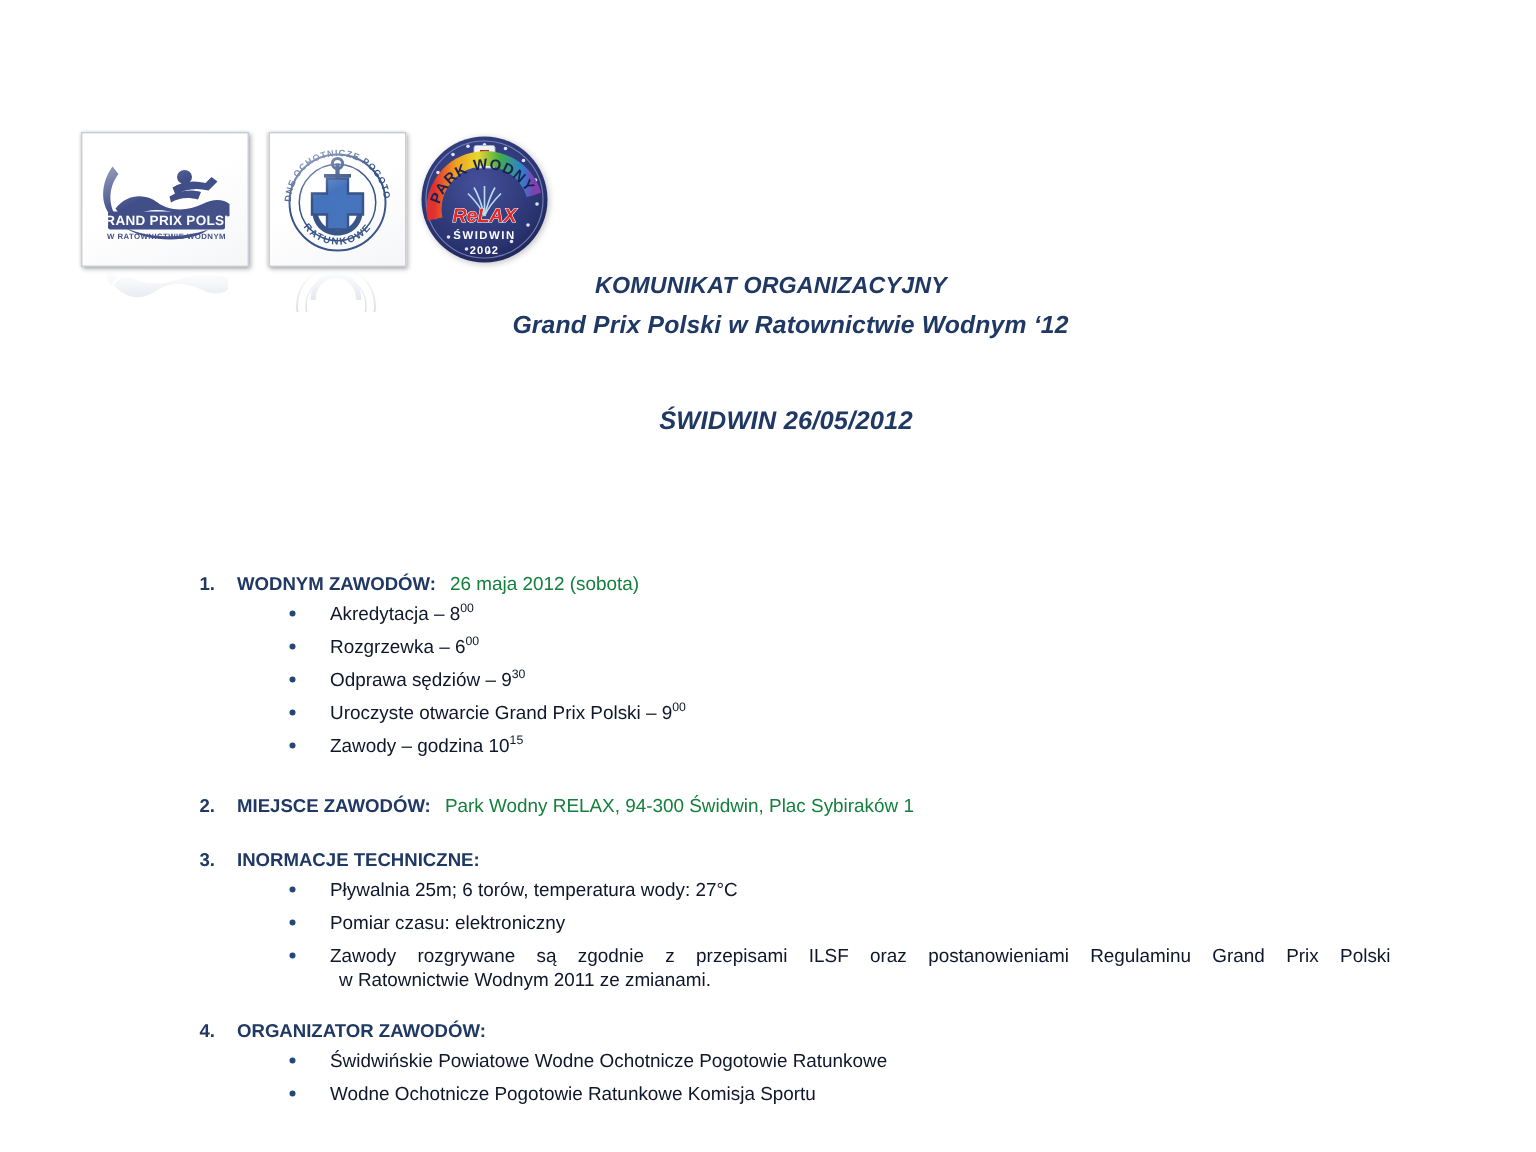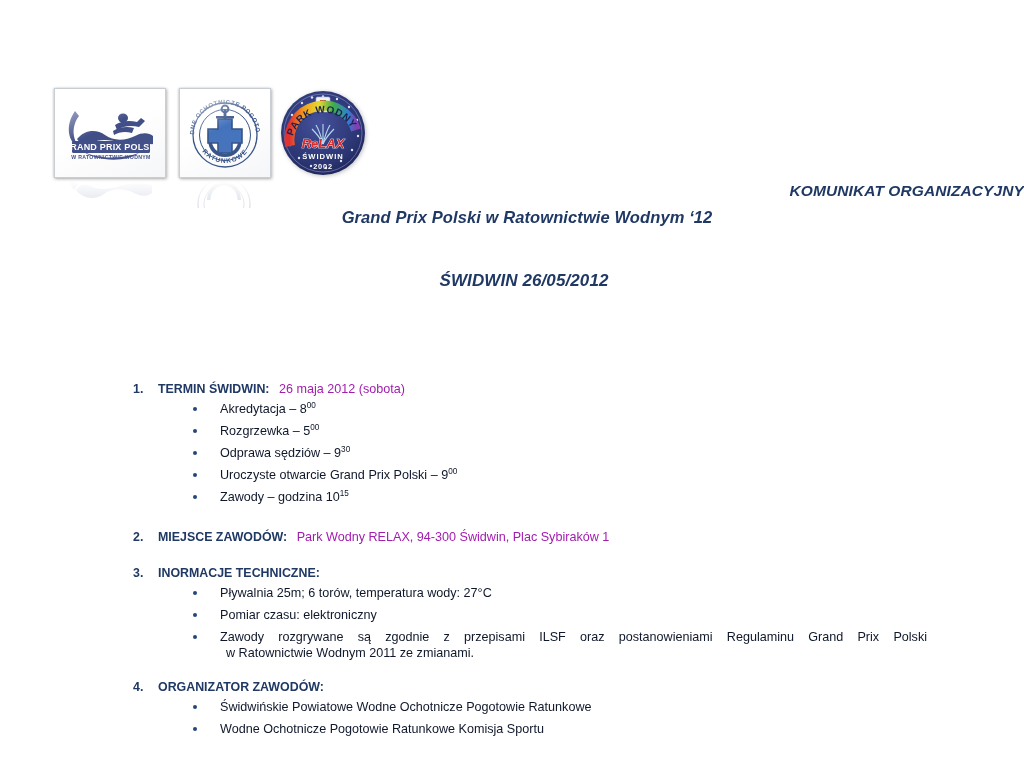--- a/index.html
+++ b/index.html
@@ -88,21 +88,21 @@
     width: 1024px;
     text-align: center;
     color: #1f3864;
   }
   .title-line {
     font-weight: bold;
     font-style: italic;
     letter-spacing: 0.1px;
     white-space: pre;
   }
-  .title-1 { font-size: 15.5px; line-height: 22px; padding-left: 4px; text-align: right; }
+  .title-1 { font-size: 15.5px; line-height: 22px; padding-left: 4px; }
   .title-2 { font-size: 16.5px; line-height: 30px; padding-left: 30px; }
   .title-3 { font-size: 17px;  line-height: 22px; margin-top: 38px; padding-left: 24px; }
 
   
   .content {
     position: absolute;
     left: 133px;
     top: 381px;
     width: 794px;
     font-size: 12.6px;
@@ -123,21 +123,21 @@
   }
   .section-num {
     position: absolute;
     left: 0;
     top: 0;
     font-weight: bold;
     color: #1f3864;
   }
   .section-value {
     font-weight: normal;
-    color: #a21caf;
+    color: #15803d;
     font-size: 12.6px;
     padding-left: 6px;
   }
 
   ul.bullets {
     list-style: none;
     margin: 4px 0 0 0;
     padding: 0;
   }
   ul.bullets > li {
@@ -314,26 +314,26 @@
     <div class="title-line title-1">KOMUNIKAT ORGANIZACYJNY</div>
     <div class="title-line title-2">Grand Prix Polski w Ratownictwie Wodnym ‘12</div>
     <div class="title-line title-3">ŚWIDWIN 26/05/2012</div>
   </div>
 
   <div class="content">
 
     <div class="section">
       <div class="section-head">
         <span class="section-num">1.</span>
-        <span>TERMIN ŚWIDWIN:</span>
+        <span>WODNYM ZAWODÓW:</span>
         <span class="section-value">26 maja 2012 (sobota)</span>
       </div>
       <ul class="bullets">
         <li><span>Akredytacja  –  8</span><sup>00</sup></li>
-        <li><span>Rozgrzewka – 5</span><sup>00</sup></li>
+        <li><span>Rozgrzewka – 6</span><sup>00</sup></li>
         <li><span>Odprawa sędziów – 9</span><sup>30</sup></li>
         <li><span>Uroczyste otwarcie Grand Prix Polski – 9</span><sup>00</sup></li>
         <li><span>Zawody  –  godzina 10</span><sup>15</sup></li>
       </ul>
     </div>
 
     <div class="section" style="margin-top:24px">
       <div class="section-head">
         <span class="section-num">2.</span>
         <span>MIEJSCE ZAWODÓW:</span>

